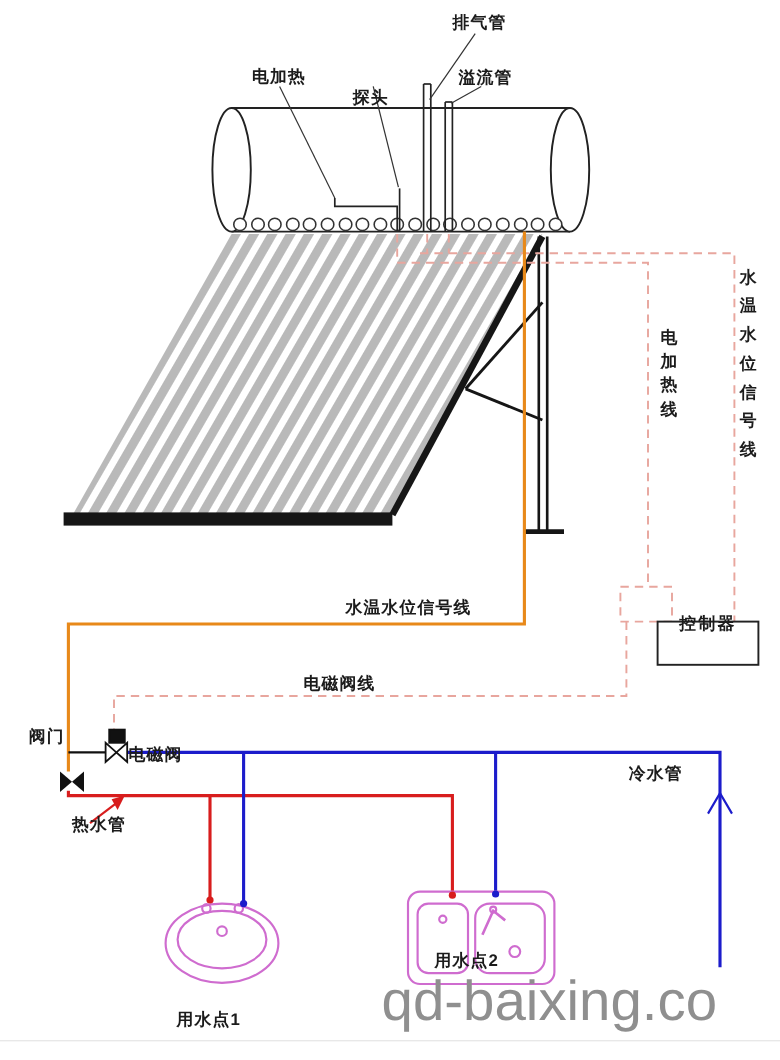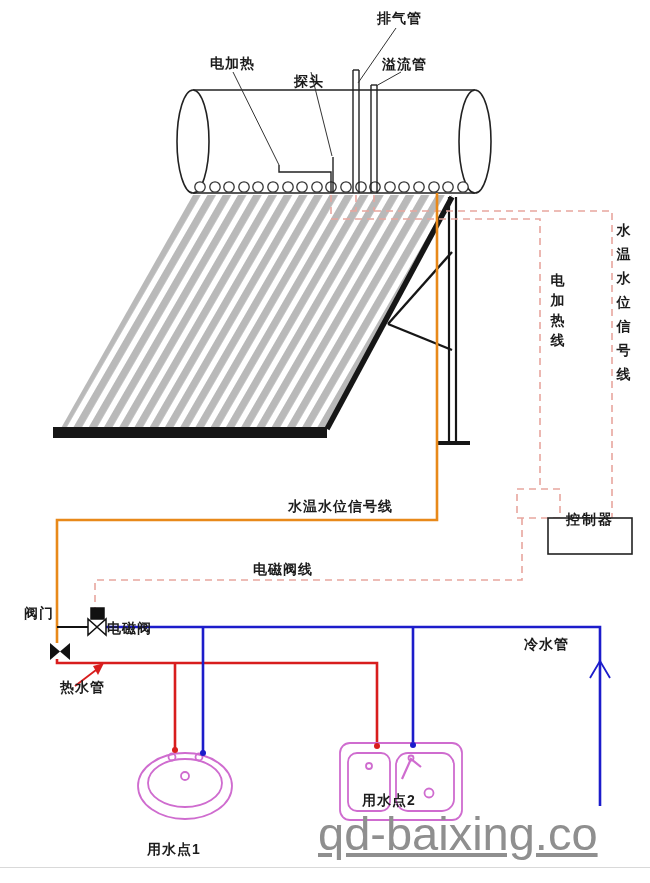--- a/index.html
+++ b/index.html
@@ -4,21 +4,21 @@
 <style>
   html,body{margin:0;padding:0;background:#fff;}
   #stage{position:relative;width:650px;height:868px;background:#fff;overflow:hidden;
          font-family:"Liberation Sans",sans-serif;}
   .lbl{position:absolute;font:600 14px "Liberation Sans",sans-serif;color:#1b1b1b;
        letter-spacing:1px;white-space:nowrap;line-height:16px;}
   .vlbl{position:absolute;font:600 14px "Liberation Sans",sans-serif;color:#1b1b1b;
         writing-mode:vertical-rl;text-orientation:upright;letter-spacing:24px;line-height:16px;}
   .ctr{width:84px;text-align:center;letter-spacing:2px;}
   #watermark{position:absolute;left:318px;top:806px;font:500 47px "Liberation Sans",sans-serif;
-             color:#8f8f8f;letter-spacing:0;white-space:nowrap;text-decoration:underline;}
+             color:#8f8f8f;letter-spacing:0;white-space:nowrap;}
   #baseline-rule{position:absolute;left:0;top:867px;width:650px;height:2px;background:#d9d9d9;}
   svg{position:absolute;left:0;top:0;}
 </style>
 </head>
 <body>
 
 <div id="stage">
 
   <svg width="650" height="883" viewBox="0 0 650 883">
     <defs>

